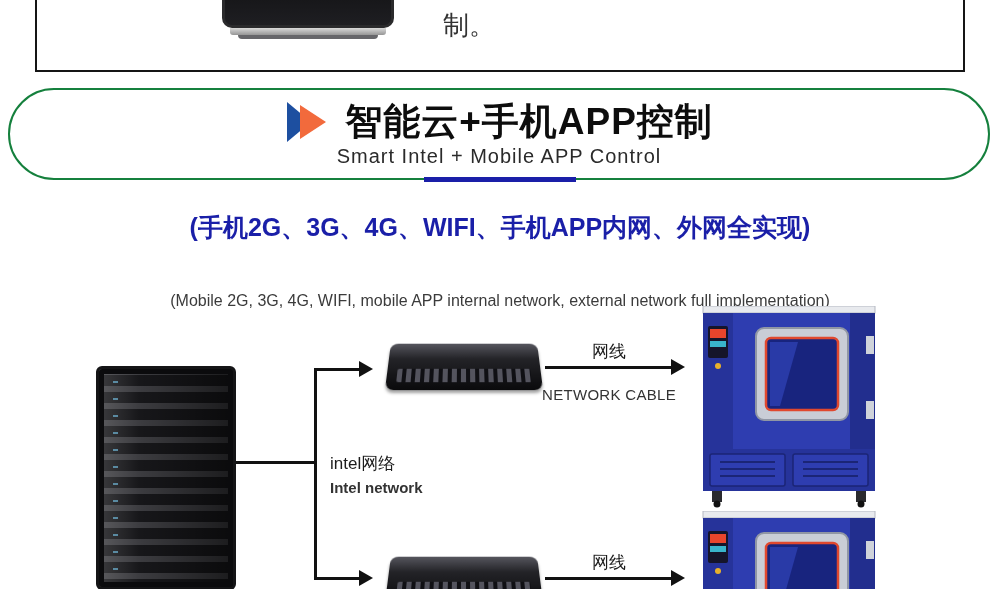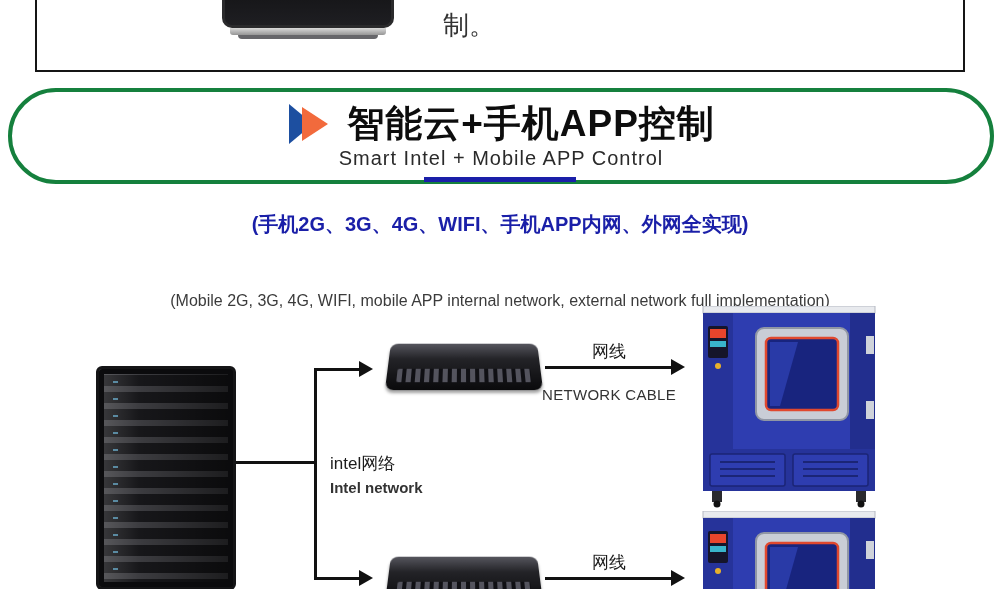--- a/index.html
+++ b/index.html
@@ -15,29 +15,29 @@
 
   
   .prev-box{position:absolute;left:35px;top:-32px;width:926px;height:100px;border:2px solid #151515;background:#fff;}
   .device{position:absolute;left:222px;top:-52px;width:172px;height:94px;}
   .device .screen{height:74px;background:linear-gradient(180deg,#0a0a0a,#1e1e22);border:3px solid #2a2a2c;border-radius:10px;}
   .device .base{height:7px;background:linear-gradient(180deg,#d9d9d9,#969696);margin:0 8px;border-radius:0 0 3px 3px;}
   .device .foot{height:4px;background:#66666a;margin:0 16px;border-radius:0 0 4px 4px;}
   .prev-text{position:absolute;left:443px;top:8px;font-size:26px;color:#333;}
 
   
-  .banner{position:absolute;left:8px;top:88px;width:978px;height:88px;border:4px solid #15803d;border-radius:60px;
+  .banner{position:absolute;left:8px;top:88px;width:978px;height:88px;border:2px solid #15803d;border-radius:60px;
           background:#fff;display:flex;flex-direction:column;align-items:center;justify-content:center;gap:1px;}
   .banner-row{display:flex;align-items:center;gap:16px;}
   .banner-title{font-size:37px;font-weight:700;letter-spacing:1px;color:#0d0d0d;line-height:1.1;}
   .banner-sub{font-size:20px;color:#2a2a2a;letter-spacing:1px;}
   .accent-bar{position:absolute;left:424px;top:177px;width:152px;height:5px;background:var(--accent-blue);}
 
   
-  .headline-cn{position:absolute;left:0;top:211px;width:100%;text-align:center;font-size:20px;font-weight:700;color:var(--accent-blue);}
+  .headline-cn{position:absolute;left:0;top:211px;width:100%;text-align:center;font-size:25px;font-weight:700;color:var(--accent-blue);}
   .headline-en{position:absolute;left:0;top:252px;width:100%;text-align:center;font-size:16px;color:#3b3b3b;margin-top:40px;}
 
   
   .h-line,.v-line{position:absolute;background:var(--line-black);}
   .arrow{position:absolute;width:0;height:0;border-top:8px solid transparent;border-bottom:8px solid transparent;border-left:14px solid var(--line-black);}
 
   
   .lbl{position:absolute;}
   .lbl-cn{font-size:17px;color:#1c1c1c;}
   .lbl-en{font-size:15px;color:#333;}

